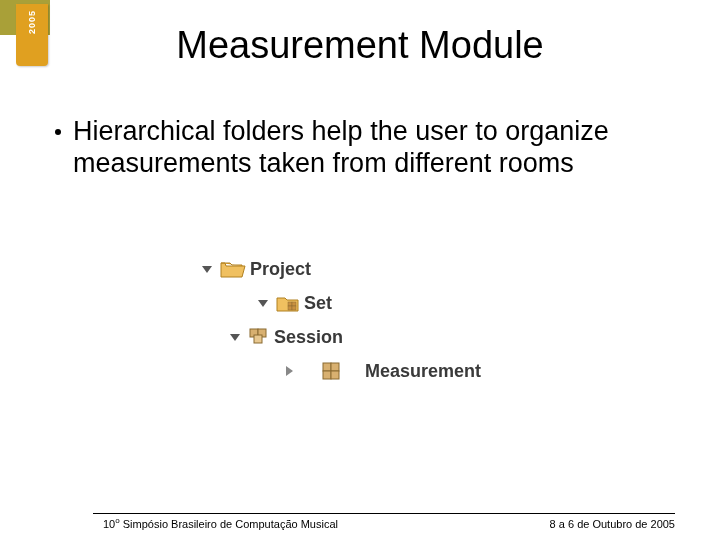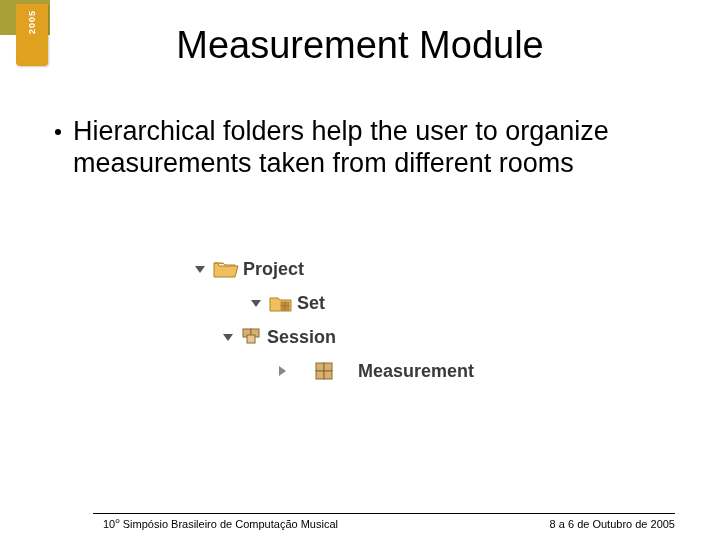--- a/index.html
+++ b/index.html
@@ -72,21 +72,21 @@
     flex-shrink: 0;
   }
   .bullet-text {
     font-size: 27px;
     line-height: 1.2;
     color: #000;
   }
   .tree {
     position: absolute;
     top: 252px;
-    left: 195px;
+    left: 202px;
     text-align: right;
   }
   .tree-row {
     display: flex;
     align-items: center;
     height: 34px;
   }
   .tri {
     width: 0; height: 0;
     border-style: solid;

